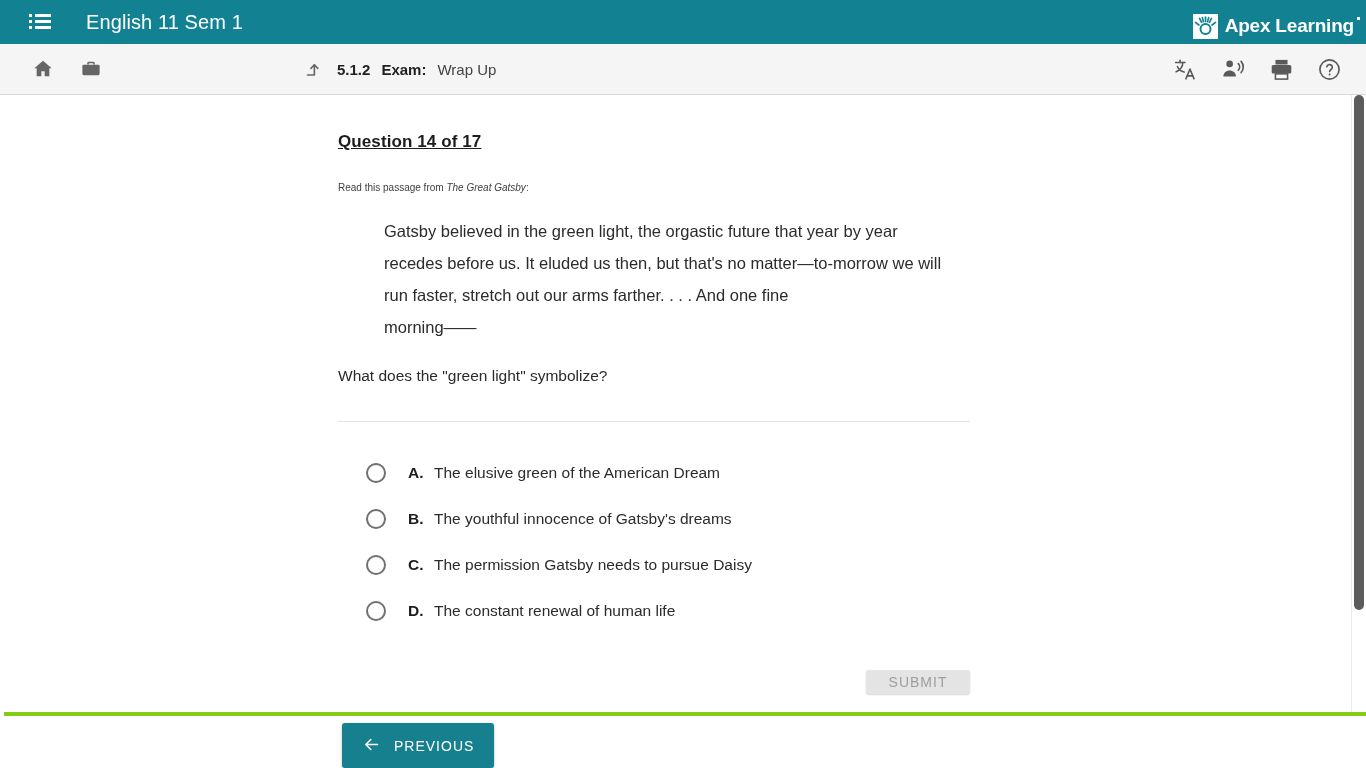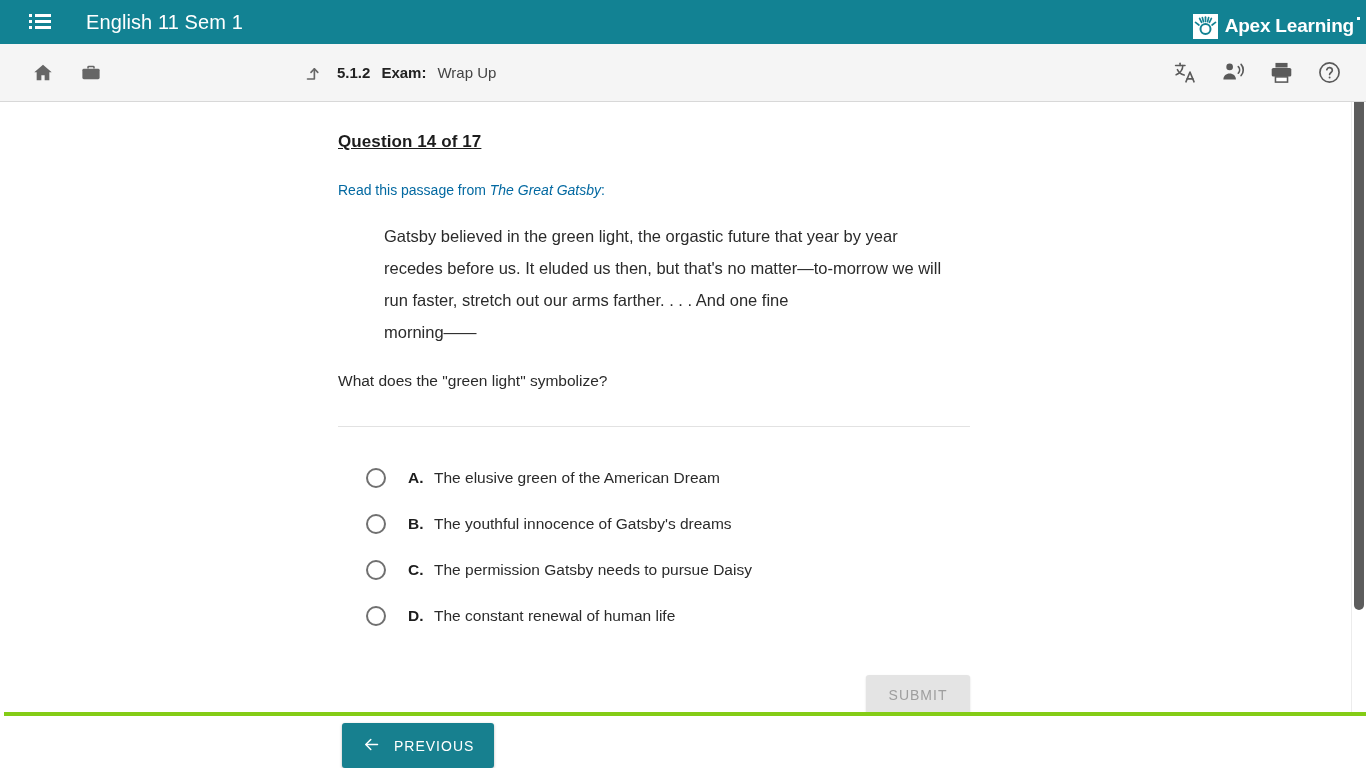--- a/index.html
+++ b/index.html
@@ -101,21 +101,21 @@
     top: 2px;
     width: 3px; height: 3px;
     background: #ffffff;
   }
 
   
   .subbar {
     position: absolute;
     top: 44px; left: 0;
     width: 1366px;
-    height: 58px;
+    height: 51px;
     background: #f5f5f5;
     border-bottom: 1px solid #d8d8d8;
     display: flex;
     align-items: center;
     z-index: 29;
   }
   .sub-left { display: flex; align-items: center; gap: 22px; margin-left: 30px; }
   .icon-btn {
     width: 26px; height: 26px;
     display: flex; align-items: center; justify-content: center;
@@ -160,22 +160,22 @@
   }
   .q-heading {
     font-size: 17px;
     font-weight: bold;
     color: #1c1c1c;
     margin: 0 0 30px 0;
     letter-spacing: 0.1px;
     text-decoration: underline;
   }
   .q-intro {
-    font-size: 14px;
-    color: #0369a1;
+    font-size: 10px;
+    color: #404040;
     margin: 0 0 22px 0;
   }
   .q-intro .bktitle { font-style: italic; }
 
   .passage {
     margin: 0 8px 24px 46px;
     max-width: 560px;
   }
   .passage p {
     margin: 0;
@@ -239,21 +239,21 @@
   .submit-btn {
     background: #e4e4e4;
     color: #9e9e9e;
     border: 0;
     border-radius: 3px;
     font-family: "Liberation Sans", sans-serif;
     font-size: 14px;
     letter-spacing: 1px;
     font-weight: 400;
     padding: 0 20px;
-    height: 40px;
+    height: 24px;
     min-width: 104px;
     cursor: default;
     box-shadow: 0 1px 2px rgba(0,0,0,0.16);
   }
 
   
   .footer {
     position: absolute;
     left: 4px; top: 712px;
     width: 1366px;

